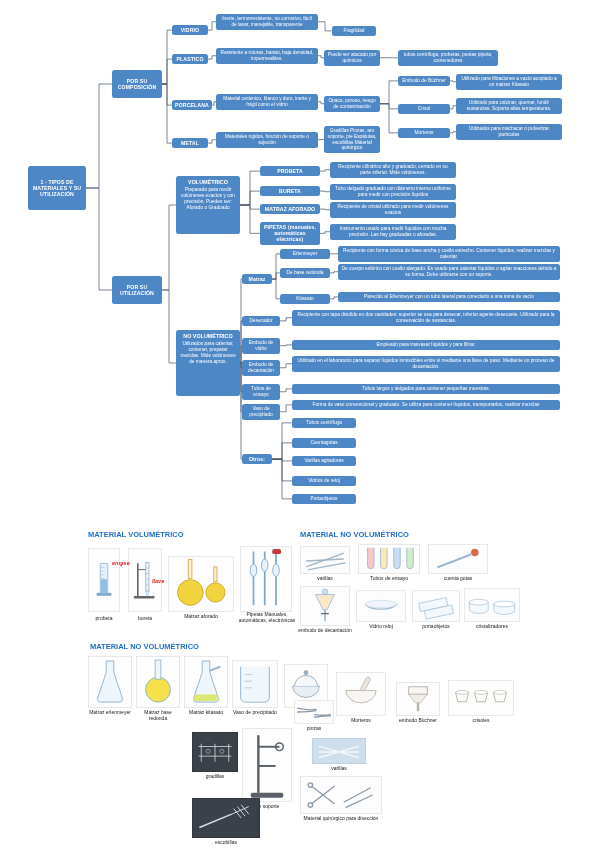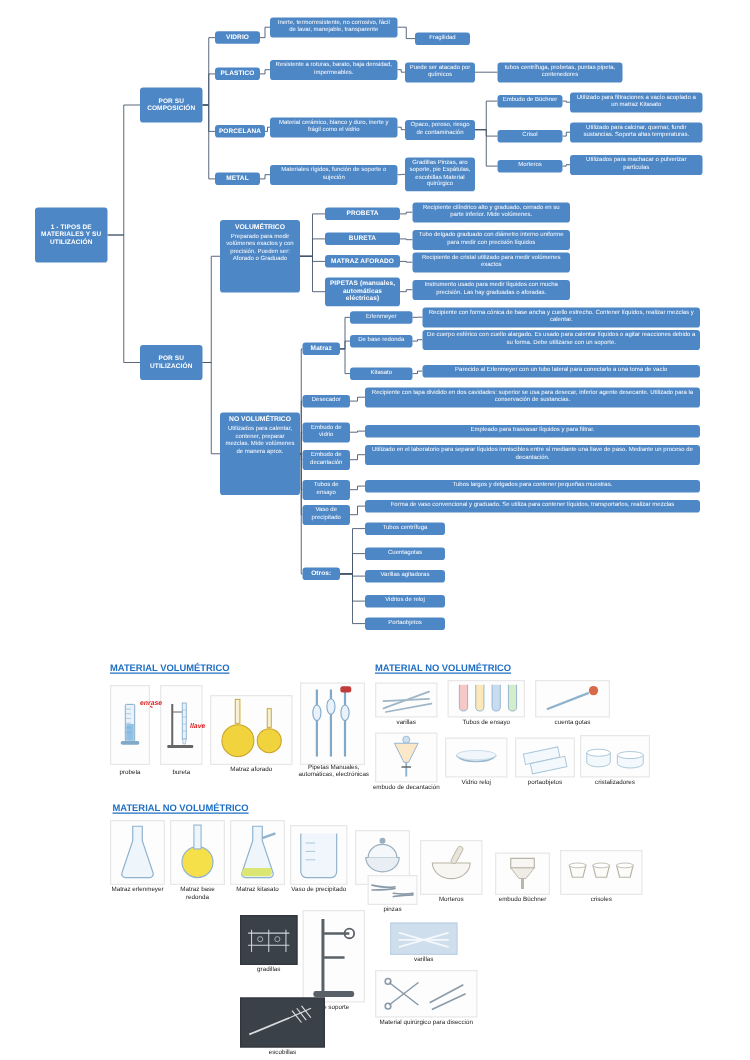--- a/index.html
+++ b/index.html
@@ -7,21 +7,21 @@
   body{font-family:"Liberation Sans",sans-serif;}
   #canvas{position:relative;width:600px;height:848px;background:#fff;overflow:hidden;}
   #connectors{position:absolute;left:0;top:0;pointer-events:none;}
   .node{position:absolute;background:#4e87c6;color:#fff;border-radius:2.5px;padding:2px 3px;
         font-size:4.8px;line-height:1.2;text-align:center;box-sizing:border-box;
         display:flex;align-items:center;justify-content:center;}
   .node.b{font-weight:bold;font-size:5.2px;letter-spacing:.1px;}
   .node.grp{display:block;padding:0;}
   .gh{font-weight:bold;font-size:5.4px;padding:3px 2px 1px;text-align:center;}
   .gb{font-size:4.8px;padding:1px 4px 3px;text-align:center;}
-  .head{position:absolute;font-size:7.5px;font-weight:bold;color:#1f6fc4;text-decoration:underline;}
+  .head{position:absolute;font-size:7.5px;font-weight:bold;color:#1f6fc4;}
   .cap{position:absolute;font-size:5px;line-height:1.15;color:#222;text-align:center;}
   .ann{position:absolute;color:#e02020;font-size:5.5px;font-style:italic;font-weight:bold;}
   .photo{position:absolute;margin:0;background:#fdfdfd;border:0.5px solid #e8e8e8;box-sizing:border-box;
          display:flex;align-items:center;justify-content:center;overflow:hidden;}
   .photo svg{width:100%;height:100%;display:block;}
   .photo.dark{background:#3b4148;border-color:#32373d;}
   .photo.blue{background:#cfdeed;border-color:#bfd2e4;}
 </style>
 </head>
 <body>

